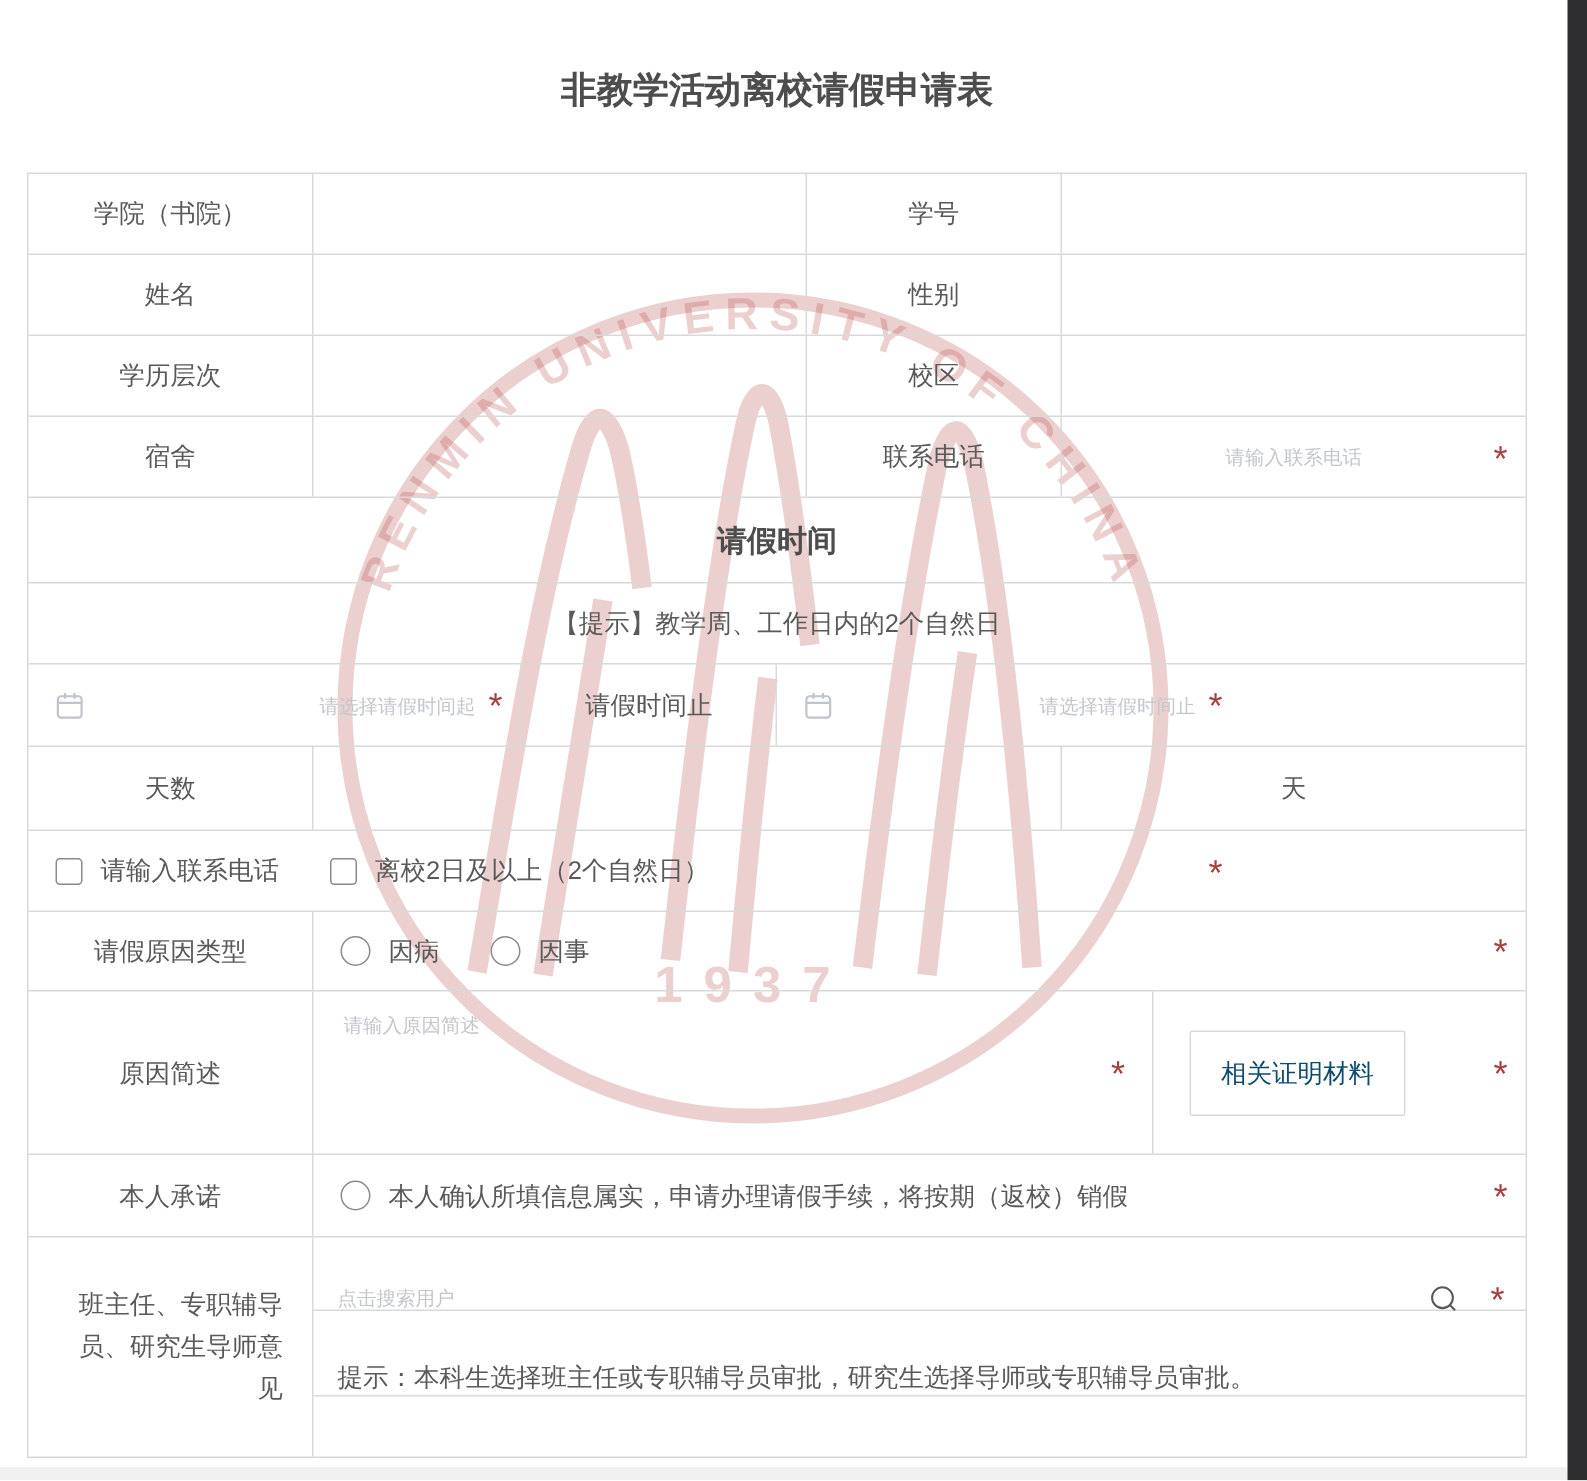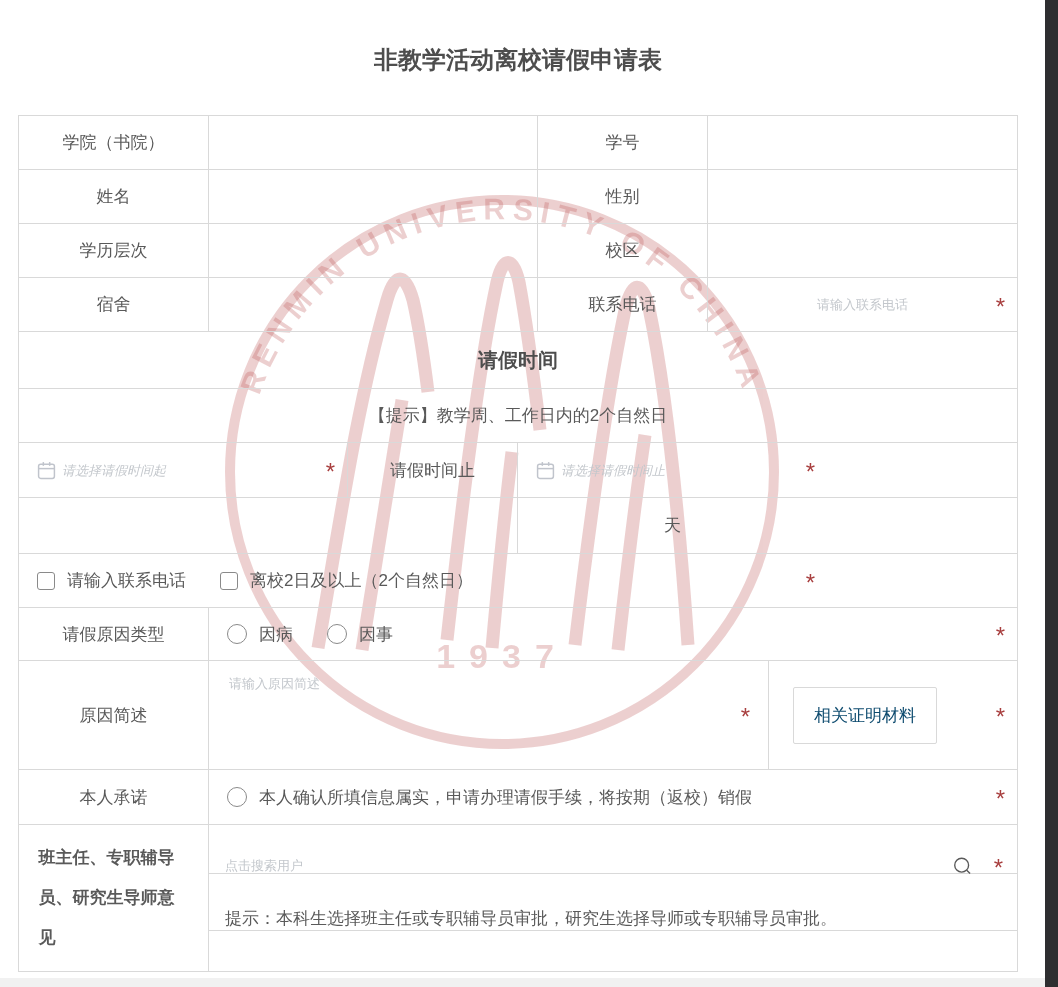--- a/index.html
+++ b/index.html
@@ -33,39 +33,39 @@
   .hint { font-size:17px; color:#5a5a5a; }
 
   .req { position:absolute; right:12px; top:50%; transform:translateY(-42%);
          color:#a83f3f; font-size:24px; line-height:1; }
 
   input, textarea { font-family:inherit; font-size:13px; color:#15803d;
                     border:none; outline:none; background:transparent; }
   input::placeholder, textarea::placeholder { color:#c3c7cc; }
 
   .date-cell { padding:0 30px 0 18px; }
-  .date-cell input { flex:1; text-align:left; min-width:0;font-style:italic; }
+  .date-cell input { flex:1; text-align:right; min-width:0; }
   .cal-icon { flex:0 0 auto; margin-right:6px; color:#c0c4cc; display:flex; }
 
   .phone-input { width:230px; text-align:center; }
 
   .opt { display:flex; align-items:center; margin-right:34px; cursor:pointer; }
   .box { width:18px; height:18px; border:1.5px solid #8a8a8a; border-radius:3px;
          background:#fff; margin-right:12px; flex:0 0 auto; }
   .circle { width:20px; height:20px; border:1.5px solid #8a8a8a; border-radius:50%;
             background:#fff; margin-right:12px; flex:0 0 auto; }
 
   .reason-cell { align-items:flex-start; padding:14px 40px 10px 20px; }
   .reason-cell textarea { width:100%; height:80px; resize:none; }
 
   .attach-cell { justify-content:center; padding-right:56px; }
   .attach-btn { border:1px solid #d9d9d9; background:#fff; color:#0c4a6e; font-size:17px;
                 padding:16px 20px; border-radius:2px; cursor:pointer; font-family:inherit; }
 
-  .wrap-label { width:150px; text-align:left; line-height:40px;font-weight:bold; }
+  .wrap-label { width:150px; text-align:right; line-height:28px; }
 
   .approver-stack { flex-direction:column; align-items:stretch; padding:0; }
   .sub { position:relative; display:flex; align-items:flex-end;
          border-bottom:1px solid #d9d9d9; padding-left:16px;margin-top:33px; }
   .sub:last-child { border-bottom:none; }
   .sub.s1{height:53px} .sub.s2{height:47px} .sub.s3{height:44px}
   .sub input { width:620px; }
   .search-icon { position:absolute; right:44px; top:50%; transform:translateY(-50%);
                  display:flex; color:#595959; }
 
@@ -166,20 +166,21 @@
             <line x1="6" y1="1" x2="6" y2="4.6"></line>
               <line x1="12" y1="1" x2="12" y2="4.6"></line>
           </svg>
         </span>
         <input type="text" placeholder="请选择请假时间止" style="">
         <span class="req">*</span>
       </div>
     </div>
 
     <div class="row">
+      <div class="c w190 h55">天数</div>
       <div class="c w499 h55"></div>
       <div class="c w309 h55 last">天</div>
     </div>
 
     <div class="row">
       <div class="c w808 h53 last left">
         <span class="opt">
           <span class="box"></span>
           <span>请输入联系电话</span>
         </span>

